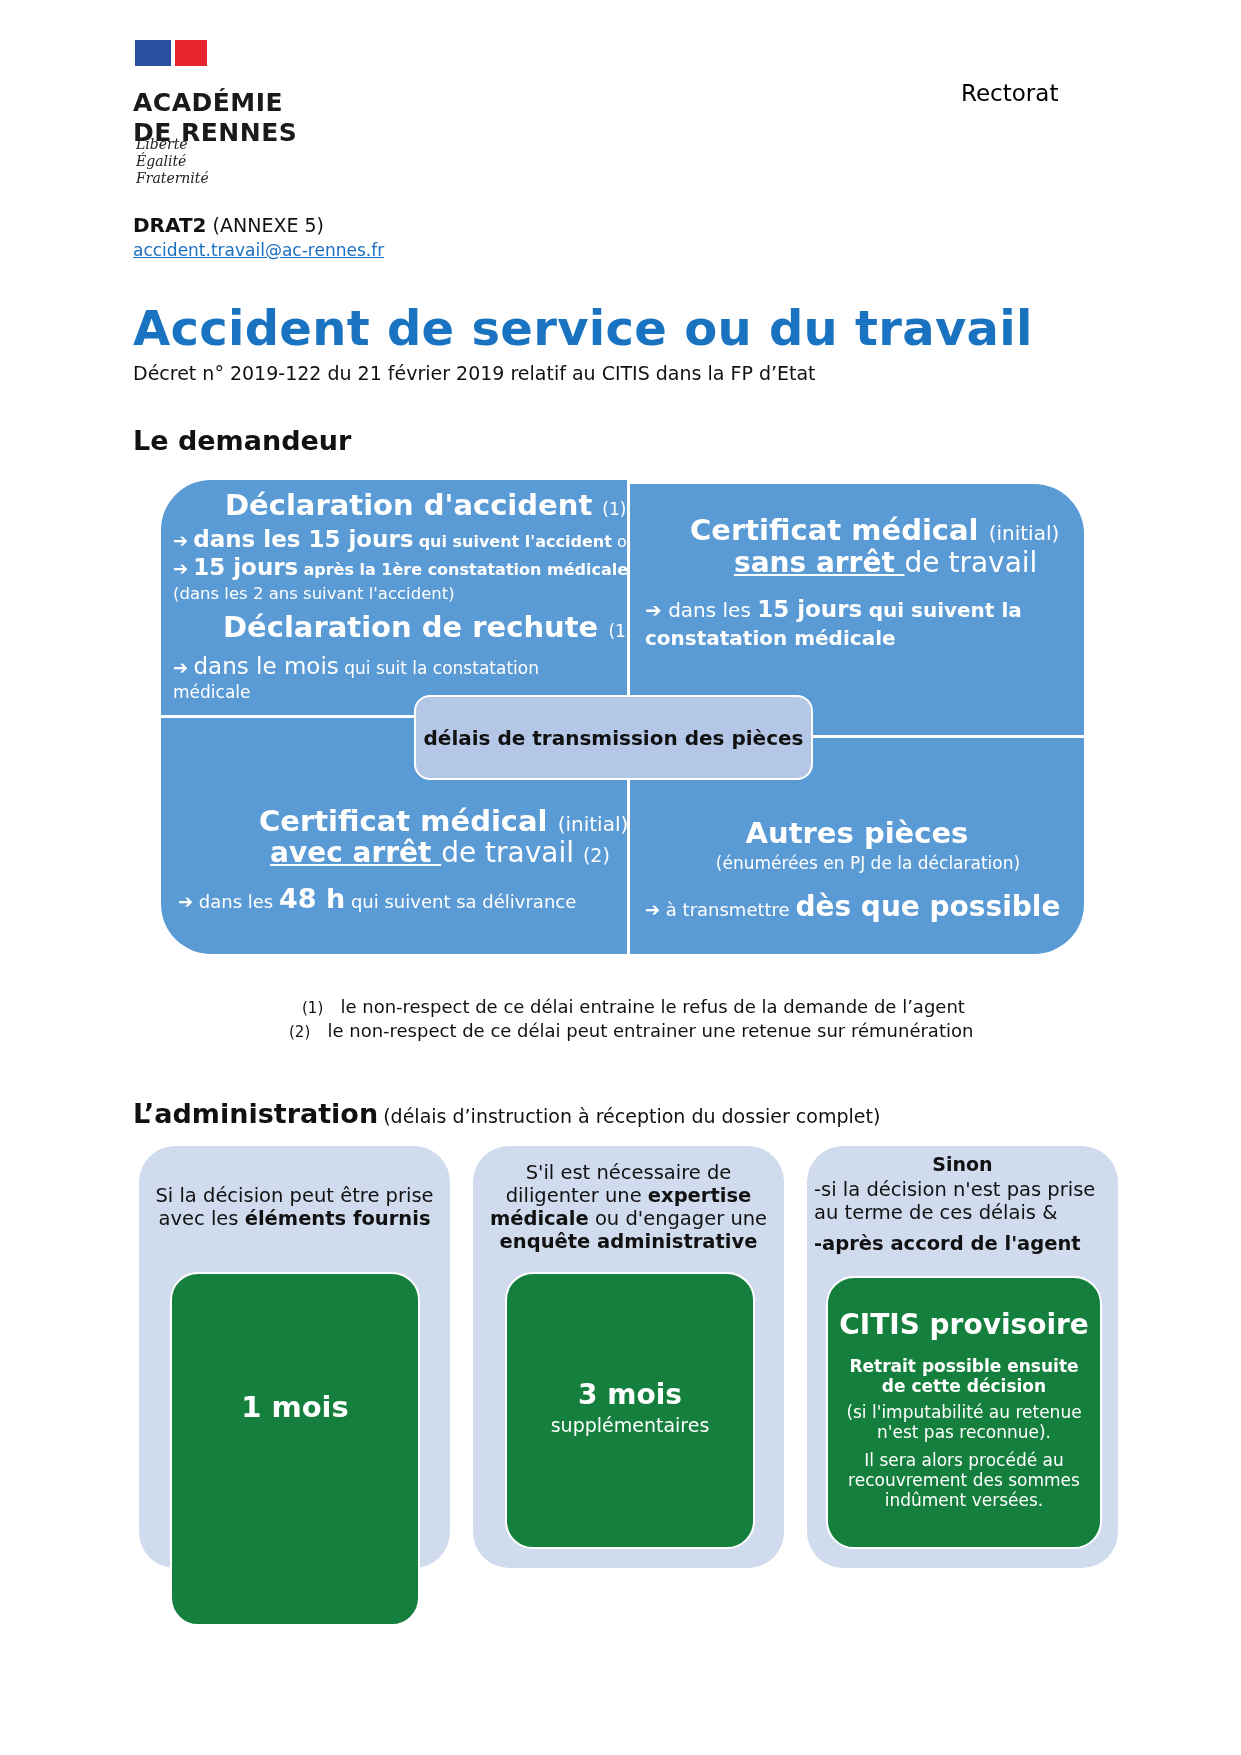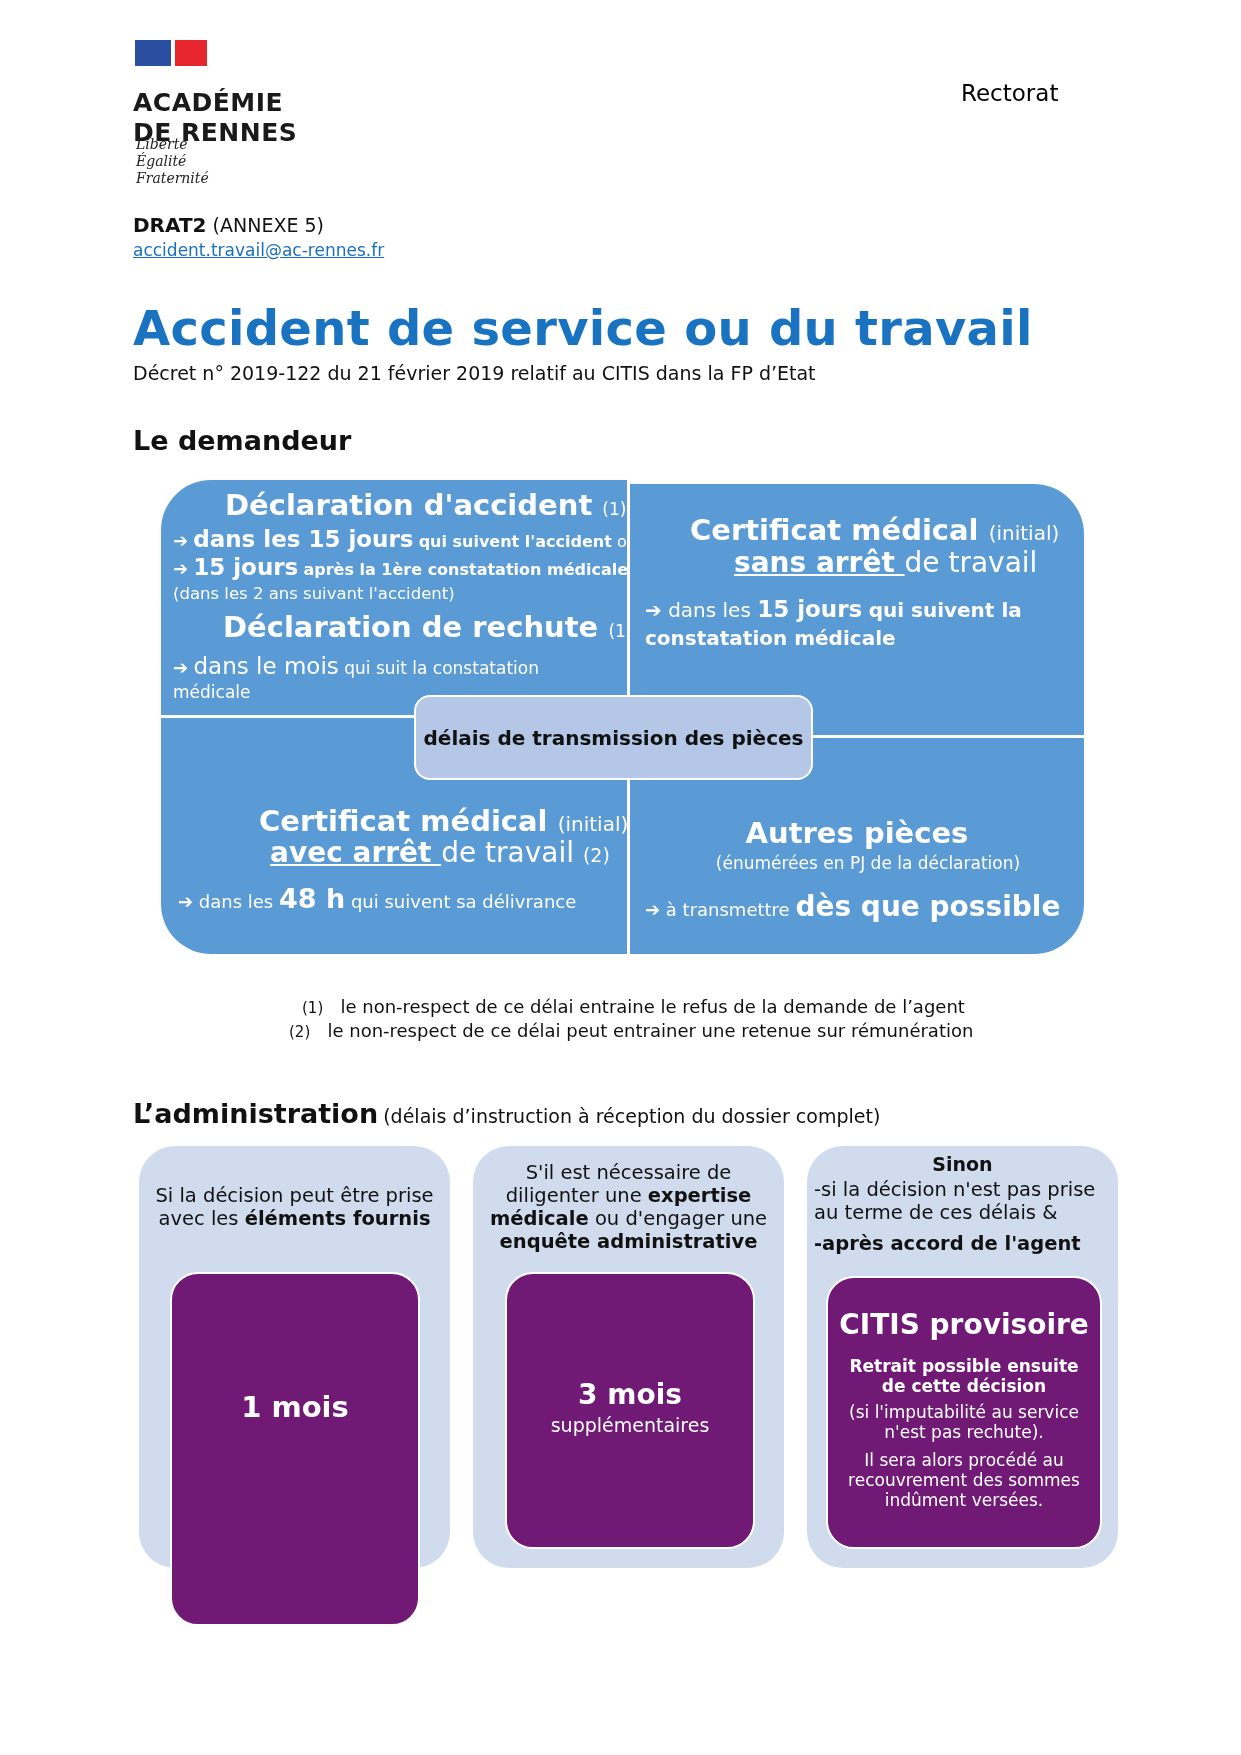--- a/index.html
+++ b/index.html
@@ -28,21 +28,21 @@
   .q3 { left:161px; top:718px; width:466px; height:236px; border-bottom-left-radius:50px; }
   .q4 { left:630px; top:738px; width:454px; height:216px; border-bottom-right-radius:50px; }
   .center-pill { left:414px; top:695px; width:399px; height:85px; background:#b4c7e7;
                  border:2px solid #fff; border-radius:16px; display:flex; align-items:center;
                  justify-content:center; font-weight:bold; font-size:20px; color:#111; box-sizing:border-box; }
   .bt { font-weight:bold; }
   .line { position:absolute; white-space:nowrap; }
   .note { font-size:18px; color:#111; }
   
   .outer { background:#d0dcee; border-radius:36px; position:absolute; }
-  .inner { background:#701a75; border:2px solid #fff; border-radius:28px; position:absolute;
+  .inner { background:#15803d; border:2px solid #fff; border-radius:28px; position:absolute;
            color:#fff; box-sizing:border-box; text-align:center; }
   .ctext { position:absolute; text-align:center; font-size:19.5px; line-height:23px; color:#111; }
 </style>
 </head>
 <body>
 
 <div class="abs flag">
   <div class="blue"></div>
   <div class="red"></div>
 </div>
@@ -180,15 +180,15 @@
 <div class="outer" style="left:807px; top:1146px; width:311px; height:422px;"></div>
 <div class="ctext bt" style="left:807px; top:1153px; width:311px; font-size:19px;">Sinon</div>
 <div class="abs" style="left:814px; top:1178px; font-size:19.5px; line-height:23px; color:#111;">
   <div>-si la décision n'est pas prise</div>
   <div>au terme de ces délais &amp;</div>
   <div style="margin-top:8px;"><b>-après accord de l'agent</b></div>
 </div>
 <div class="inner" style="left:826px; top:1276px; width:276px; height:273px;">
   <div style="position:absolute; left:0; right:0; top:30px; font-size:28px; font-weight:bold;">CITIS  provisoire</div>
   <div style="position:absolute; left:14px; right:14px; top:78px; font-size:17px; font-weight:bold; line-height:20px;">Retrait possible ensuite de cette décision</div>
-  <div style="position:absolute; left:14px; right:14px; top:124px; font-size:17px; line-height:20px;">(si l'imputabilité au service n'est pas rechute).</div>
+  <div style="position:absolute; left:14px; right:14px; top:124px; font-size:17px; line-height:20px;">(si l'imputabilité au retenue n'est pas reconnue).</div>
   <div style="position:absolute; left:12px; right:12px; top:172px; font-size:17px; line-height:20px;">Il sera alors procédé au recouvrement des sommes indûment versées.</div>
 </div>
 
 </body></html>

